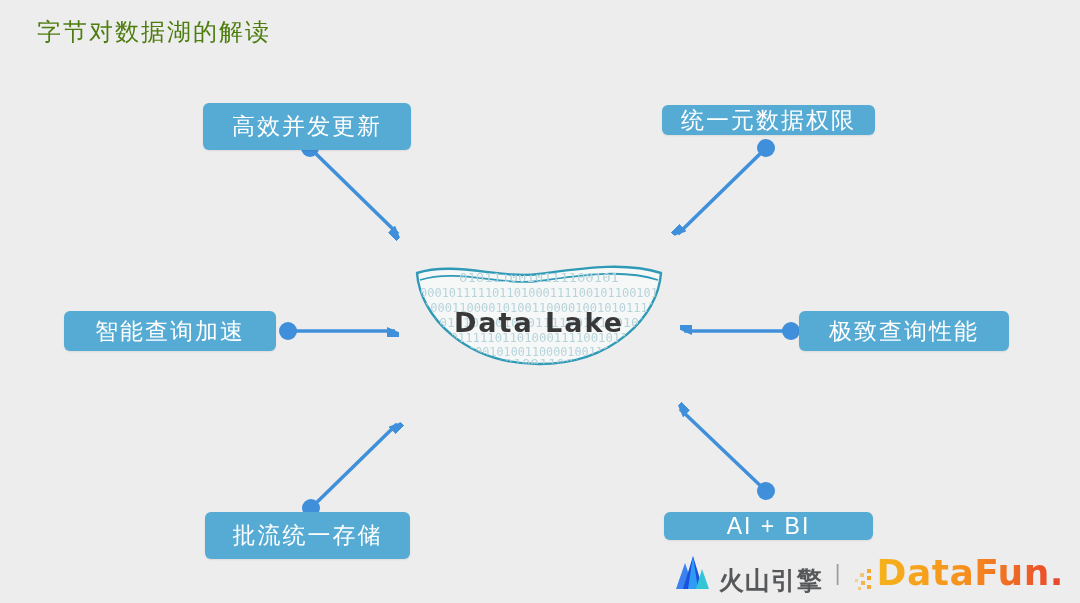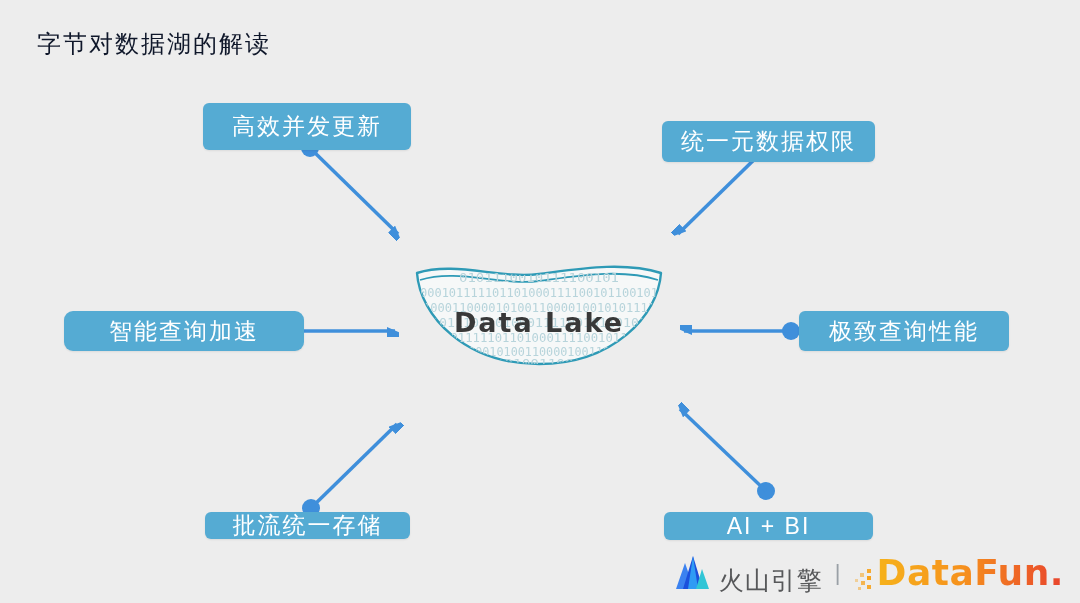--- a/index.html
+++ b/index.html
@@ -5,49 +5,49 @@
   html,body{margin:0;padding:0;}
   body{
     width:1080px;height:603px;
     background:#ededed;
     font-family:"Liberation Sans","DejaVu Sans",sans-serif;
     position:relative;overflow:hidden;
   }
   .stage{position:absolute;inset:0;}
 
   .page-title{
-    position:absolute;left:37px;top:28px;
-    font-size:24px;color:#0f172a;letter-spacing:2px;
+    position:absolute;left:37px;top:16px;
+    font-size:24px;color:#4d7c0f;letter-spacing:2px;
   }
 
   .node{
     position:absolute;
     background:#55abd3;
     border-radius:6px;
     display:flex;align-items:center;justify-content:center;
     color:#ffffff;font-size:23px;letter-spacing:2px;
     box-shadow:0 1px 2px rgba(0,0,0,0.08);
   }
   .node-tl{left:203px;top:103px;width:208px;height:47px;}
-  .node-tr{left:662px;top:121px;width:213px;height:41px;}
-  .node-ml{left:64px; top:311px;width:240px;height:40px;border-radius:9px;}
+  .node-tr{left:662px;top:105px;width:213px;height:30px;}
+  .node-ml{left:64px; top:311px;width:212px;height:40px;}
   .node-mr{left:799px;top:311px;width:210px;height:40px;justify-content:center;}
-  .node-bl{left:205px;top:512px;width:205px;height:27px;}
+  .node-bl{left:205px;top:512px;width:205px;height:47px;}
   .node-br{left:664px;top:512px;width:209px;height:28px;}
 
   .arrow-layer{position:absolute;inset:0;pointer-events:none;}
 
   .lake{position:absolute;left:415px;top:256px;width:248px;height:122px;}
 
   .footer{
     position:absolute;right:16px;bottom:6px;
     display:flex;align-items:center;gap:10px;
   }
   .volc{display:flex;align-items:center;gap:8px;}
-  .volc-name{font-size:25px;color:#57585a;font-weight:400;letter-spacing:1px;margin-top:16px;}
+  .volc-name{font-size:25px;color:#57585a;font-weight:700;letter-spacing:1px;margin-top:16px;}
   .brand-sep{font-size:22px;color:#9aa0a6;padding:0 2px;}
   .datafun{display:flex;align-items:flex-end;gap:2px;}
   .datafun-name{
     font-size:36px;font-weight:bold;letter-spacing:0.5px;
     color:#f2821e;
     font-family:"DejaVu Sans","Liberation Sans",sans-serif;
   }
   @supports ((-webkit-background-clip:text) or (background-clip:text)){
     .datafun-name{
       background:linear-gradient(90deg,#f6b21b 0%,#f6921d 45%,#e8432d 100%);

